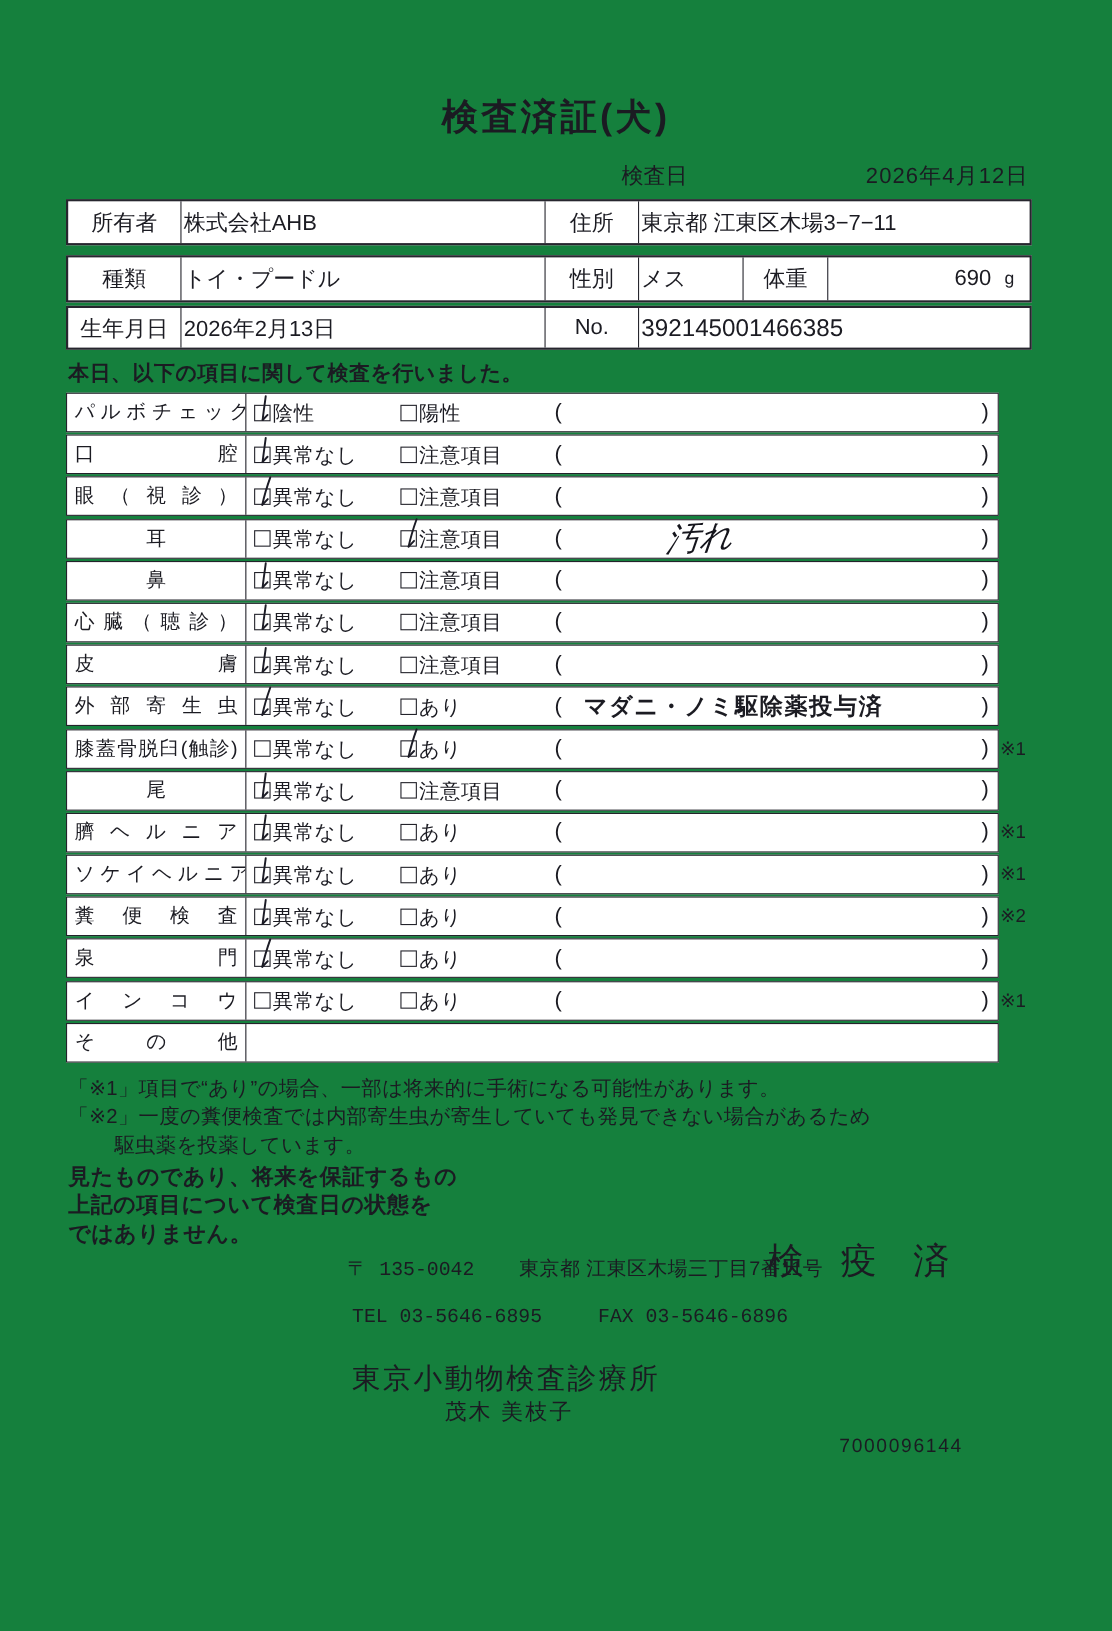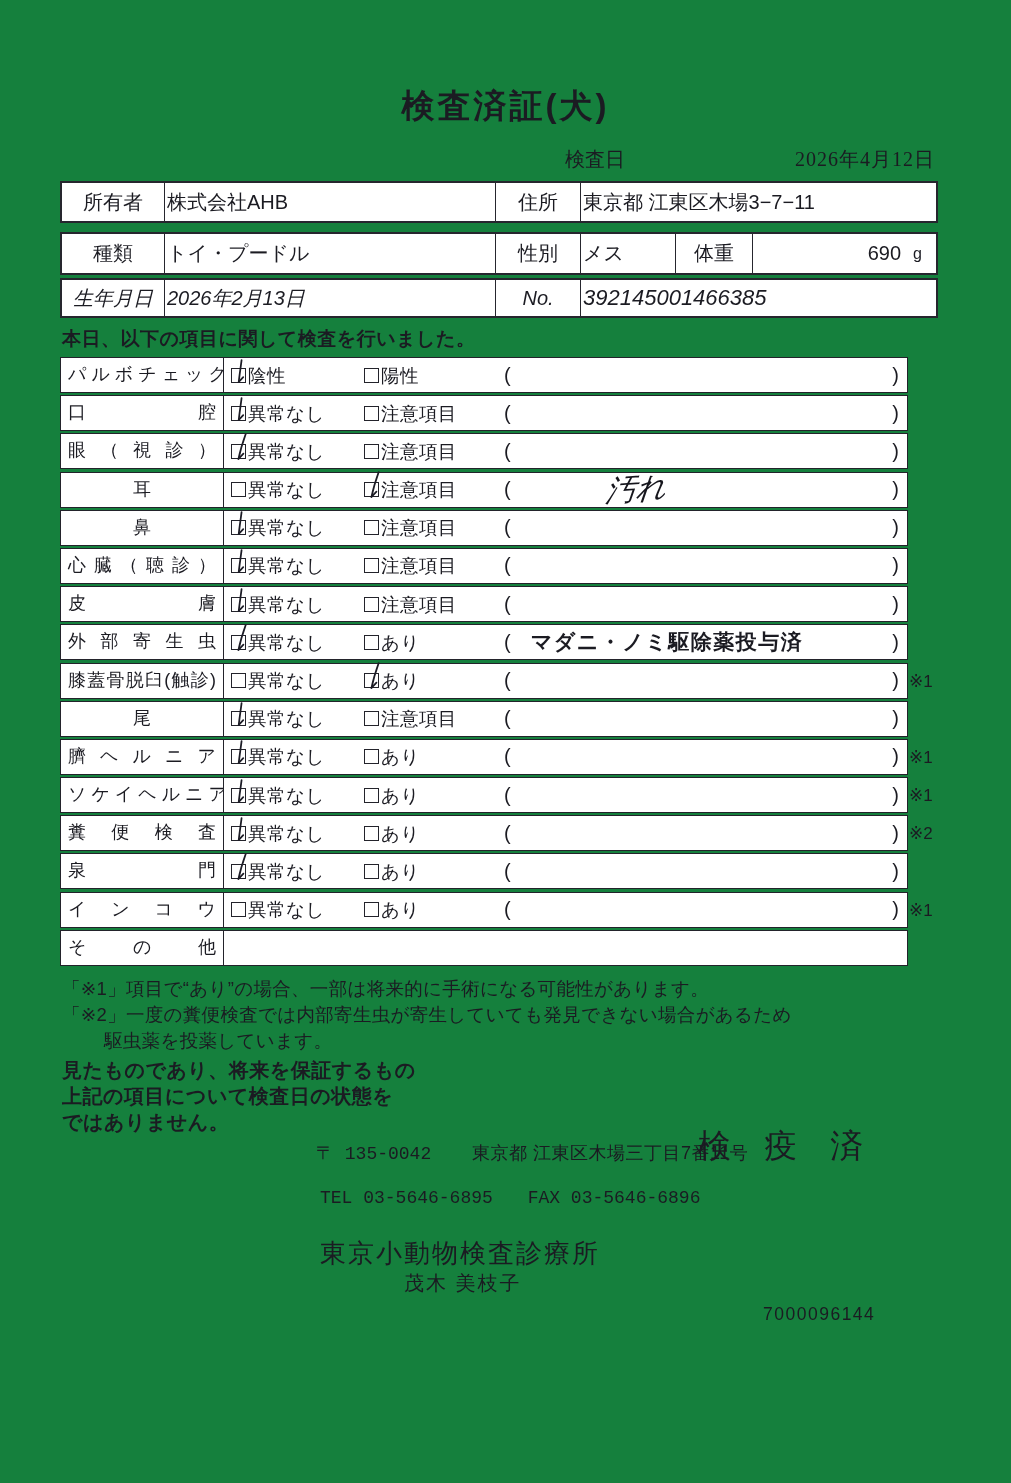--- a/index.html
+++ b/index.html
@@ -5,34 +5,34 @@
   * { margin:0; padding:0; box-sizing:border-box; }
   html,body { background:#e8e8e8; }
   body { font-family:"Liberation Sans","DejaVu Sans",sans-serif; color:#1b1b22; }
   .page { position:relative; width:1011px; height:1483px; margin:0 auto;
           background:#15803d; overflow:hidden; }
 
   .title { position:absolute; top:84px; left:0; width:100%; text-align:center;
            font-size:33px; font-weight:600; letter-spacing:3px; }
 
   .date-row { position:absolute; top:146px; left:565px; right:76px;
-              display:flex; justify-content:space-between; font-size:20px;font-family:Liberation Serif, serif; }
+              display:flex; justify-content:space-between; font-size:20px; }
   .date-row .dv { letter-spacing:1px; }
 
   
   .htbl { position:absolute; left:60px; width:878px; display:flex;
           border:2px solid #26262e; background:#fff; }
   .htbl .cell { border-left:1.5px solid #26262e; display:flex; align-items:center;
                 font-size:20px; overflow:hidden; white-space:nowrap; }
   .htbl .cell:first-child { border-left:none; }
   .lblc { justify-content:center; }
   .valc { padding-left:2px; }
   .owner-tbl { top:181px; height:42px; }
   .info-a { top:232px; height:43px; }
-  .info-b { top:278px; height:40px;font-style:italic; }
+  .info-b { top:278px; height:40px; }
   .w102 { width:102px; flex:none; } .w85 { width:85px; flex:none; }
   .w95 { width:95px; flex:none; } .w77 { width:77px; flex:none; }
   .w184 { width:184px; flex:none; } .w356 { width:356px; flex:none; }
   .fx { flex:1; }
   .weight-val { justify-content:flex-end; padding-right:14px; }
   .weight-val .unit { font-size:16px; margin-left:12px; }
 
   .intro { position:absolute; top:326px; left:62px; font-size:19px; font-weight:600;
            letter-spacing:.5px; }
 
@@ -73,21 +73,21 @@
 
   .stamp { position:absolute; top:1124px; left:698px; font-size:33px;
            letter-spacing:12px; font-weight:500; }
 
   .addr-line { position:absolute; top:1141px; left:316px; font-size:18px;
                font-family:"Liberation Mono","DejaVu Sans Mono",monospace; }
   .addr-line .adr { margin-left:30px; font-family:"Liberation Sans","DejaVu Sans",sans-serif;
                     font-weight:500; letter-spacing:.5px; }
   .tel-line { position:absolute; top:1188px; left:320px; font-size:18px;
               font-family:"Liberation Mono","DejaVu Sans Mono",monospace; }
-  .tel-line .fax { margin-left:24px; }
+  .tel-line .fax { margin-left:40px; }
   .clinic-name { position:absolute; top:1236px; left:320px; font-size:26px;
                  font-weight:500; letter-spacing:2px; }
   .vet-name { position:absolute; top:1270px; left:404px; font-size:20px;
               letter-spacing:2px; }
   .serial { position:absolute; top:1304px; left:763px; font-size:17.5px;
             letter-spacing:1.5px; }
 </style>
 </head>
 <body>
 

